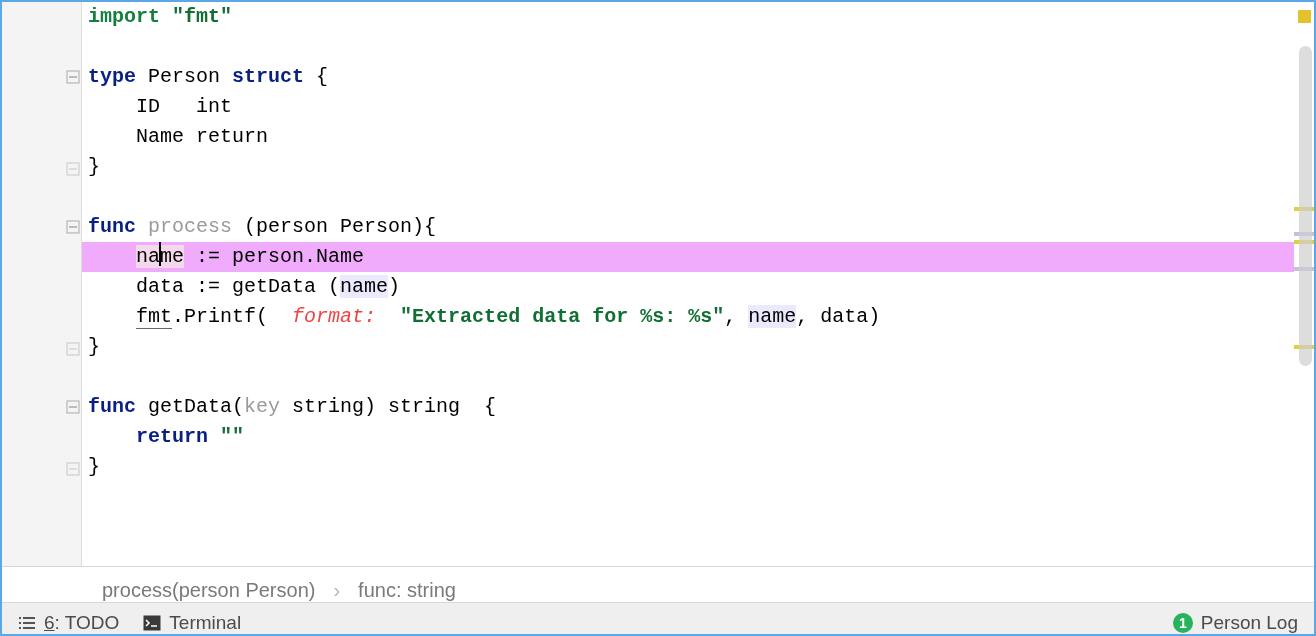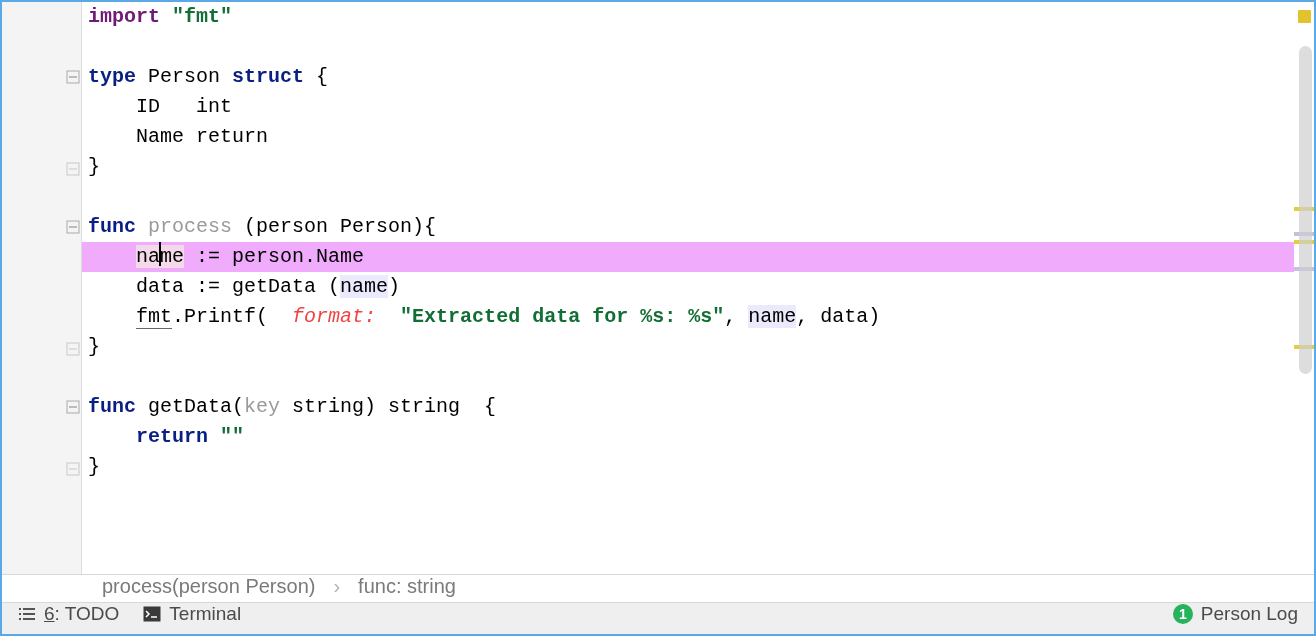--- a/index.html
+++ b/index.html
@@ -83,54 +83,54 @@
   .code-line {
     white-space: pre;
     padding-left: 6px;
     height: 30px;
   }
   .hl-line {
     background: #f0abfc;
   }
   .kw   { color: #0a1f82; font-weight: bold; }
   .str  { color: #116e34; font-weight: bold; }
-  .imp  { color: #701a75; font-weight: bold; }
+  .imp  { color: #15803d; font-weight: bold; }
   .faded{ color: #9a9a9a; font-family: Liberation Mono, monospace; }
   .param{ color: #ef4444; font-style: italic; }
   .underline { border-bottom: 1px solid #666; }
   .hl-ident { background: #eaeafc; }
   .caret-box { background: #f3d9e9; }
   .cursor {
     display:inline-block;
     width:2px; height:24px;
     background:#000;
     vertical-align:-4px;
     margin:0 -1px;
   }
   .breadcrumbs {
-    height: 28px;
+    height: 36px;
     border-top: 1px solid #d8d8d8;
     background: #ffffff;
     display: flex;
-    align-items: flex-start;
+    align-items: flex-end;
     font-family: -apple-system, "Segoe UI", Arial, sans-serif;
     font-size: 20px;
     color: #7a7a7a;
     padding-left: 100px;
     gap: 18px;
   }
   .bc-sep {
     color:#b3b3b3;
   }
   .status-bar {
     height: 32px;
     background: #efefef;
     border-top: 1px solid #d8d8d8;
     display: flex;
-    align-items: flex-start;
+    align-items: flex-end;
     font-family: -apple-system, "Segoe UI", Arial, sans-serif;
     font-size: 19px;
     color: #4b4b4b;
     padding: 0 16px;
     justify-content: space-between;
   }
   .status-left { display:flex; gap:24px; align-items:center; }
   .status-item { display:flex; align-items:center; gap:8px; cursor:pointer; }
   .status-item .ul { text-decoration: underline; }
   .event-badge {

